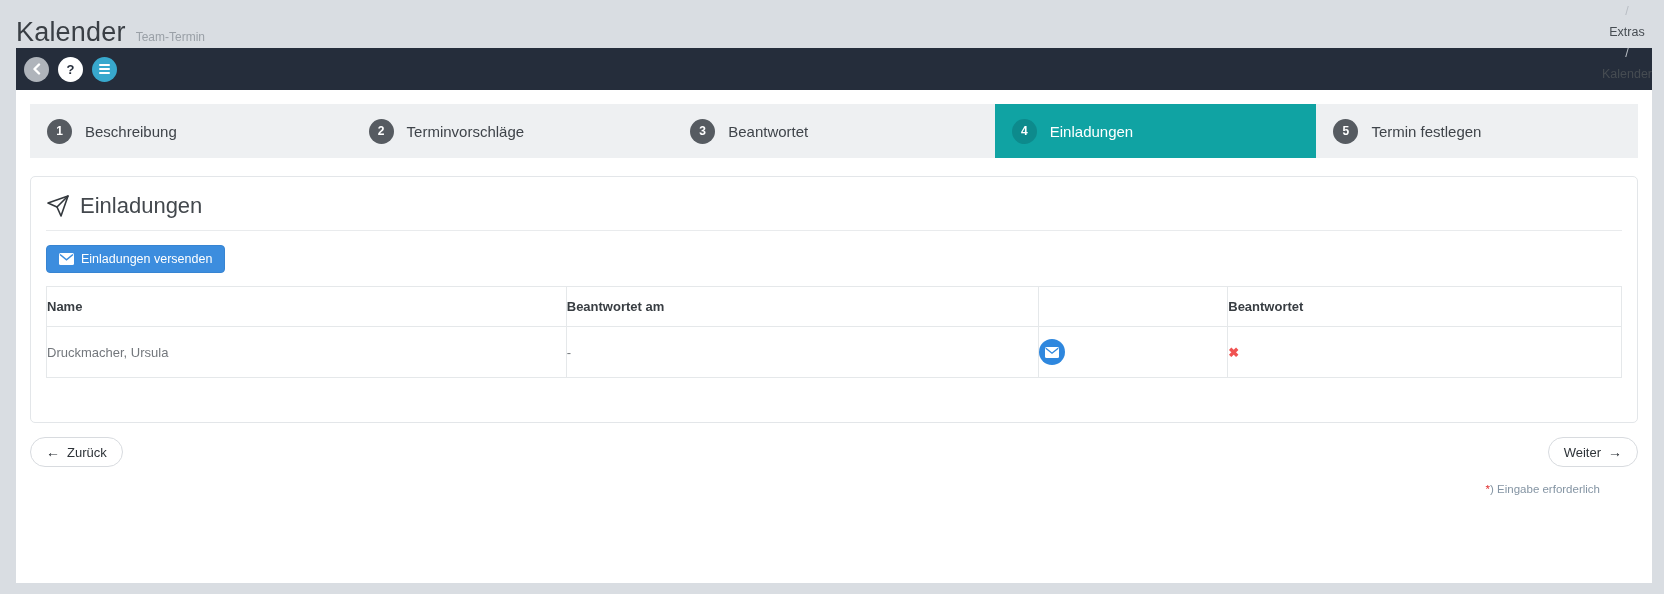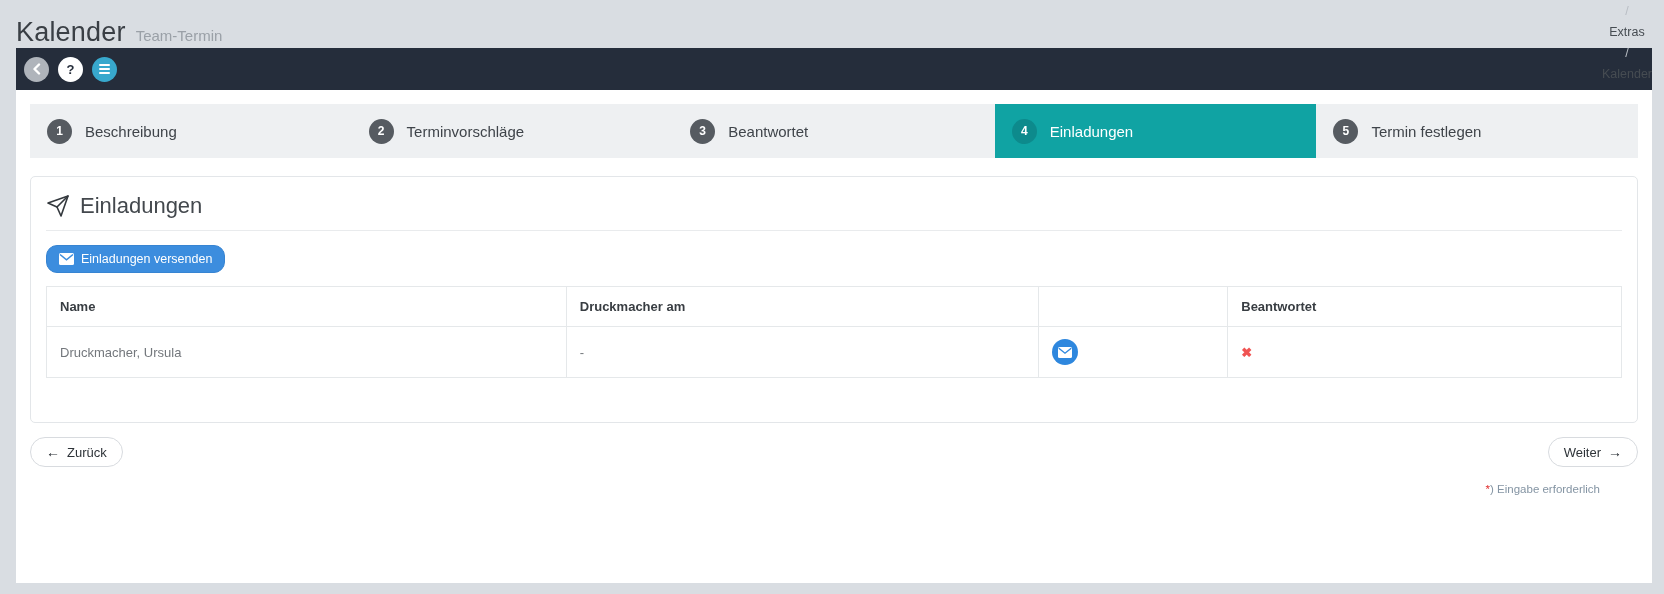--- a/index.html
+++ b/index.html
@@ -13,21 +13,21 @@
 
   
   .top-strip {
     height:48px;
     display:flex; align-items:center; justify-content:space-between;
     padding:16px 12px 0 16px;
     gap:12px;
   }
   .title-wrap { display:flex; align-items:baseline; gap:10px; }
   .page-title { font-size:27px; color:#3a3f45; font-weight:400; letter-spacing:.2px; }
-  .page-subtitle { font-size:15px; color:#9aa0a7; }
+  .page-subtitle { font-size:12px; color:#9aa0a7; }
   .breadcrumb { font-size:12.5px; color:#464c52; display:flex; gap:7px; align-items:center;flex-direction:column; }
   .breadcrumb .sep { color:#b9bec4; }
   .crumb { cursor:pointer; }
 
   
   .navbar {
     margin:0 12px 0 16px;
     height:42px;
     background:#252d3b;
     display:flex; align-items:center;
@@ -76,29 +76,29 @@
     border-radius:5px;
     padding:15px 15px 44px 15px;
   }
   .section-header { display:flex; align-items:center; gap:10px; line-height:28px; }
   .section-title { font-size:22px; color:#43484d; }
   .panel hr { border:none; border-top:1px solid #e9ebed; margin:10px 0 14px 0; }
 
   .send-btn {
     display:inline-flex; align-items:center; gap:7px;
     background:#3c8dde; color:#fff;
-    border:1px solid #3784d2; border-radius:11px;
+    border:1px solid #3784d2; border-radius:4px;
     font-size:12.5px; padding:6px 12px;
     cursor:pointer; margin-bottom:13px;
     font-family:"Liberation Sans", sans-serif;
   }
 
   
   table { width:100%; border-collapse:collapse; }
-  th, td { border:1px solid #e5e8ea; padding:12px 13px; text-align:left; }
+  th, td { border:1px solid #e5e8ea; padding:12px 0; text-align:left; }
   th { font-size:13px; color:#383d42; font-weight:700; }
   td { font-size:13px; color:#73777c; }
   .mail-circle {
     width:26px; height:26px; border-radius:50%;
     background:#2e87de; border:none;
     display:flex; align-items:center; justify-content:center;
     cursor:pointer; padding:0;
   }
   .x-mark { color:#f05352; font-weight:bold; font-size:13px; }
 
@@ -205,21 +205,21 @@
     <table>
       <colgroup>
           <col style="width:33%">
           <col style="width:30%">
           <col style="width:12%">
           <col style="width:25%">
         </colgroup>
       <thead>
         <tr>
           <th>Name</th>
-          <th>Druckmacher am</th>
+          <th>Beantwortet am</th>
           <th></th>
           <th>Beantwortet</th>
         </tr>
       </thead>
       <tbody>
         <tr>
           <td>Druckmacher, Ursula</td>
           <td>-</td>
           <td>
             <button class="mail-circle">

